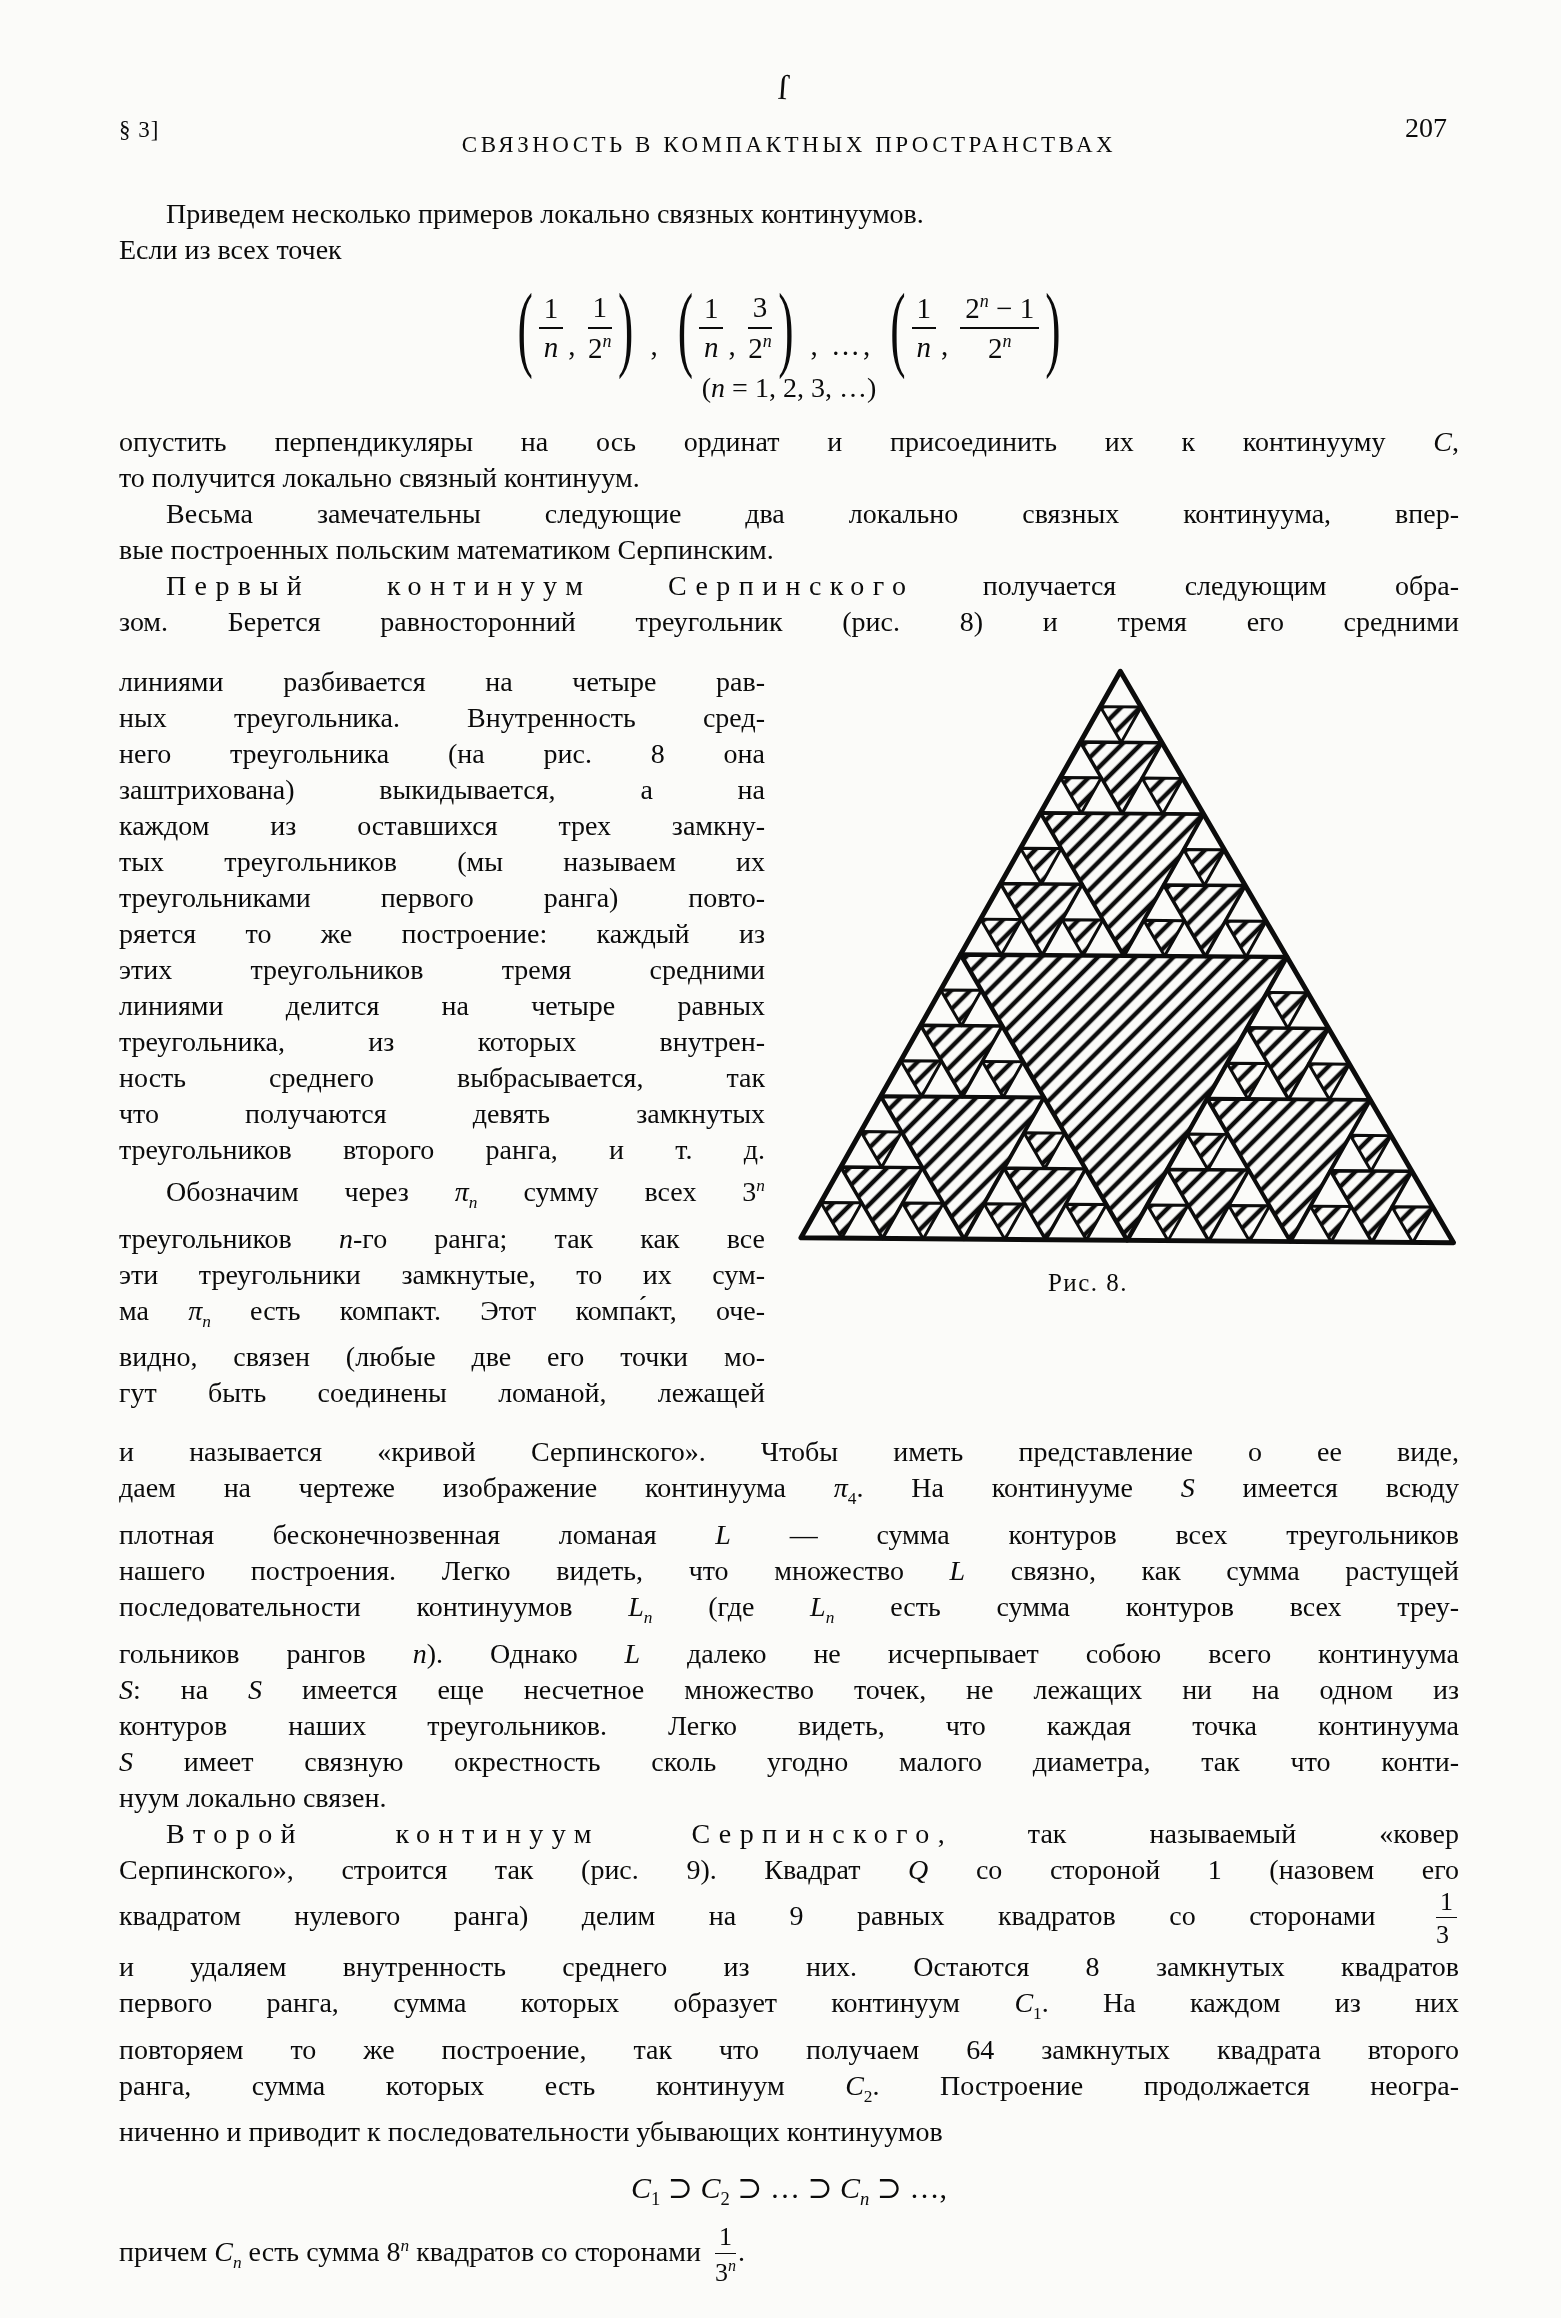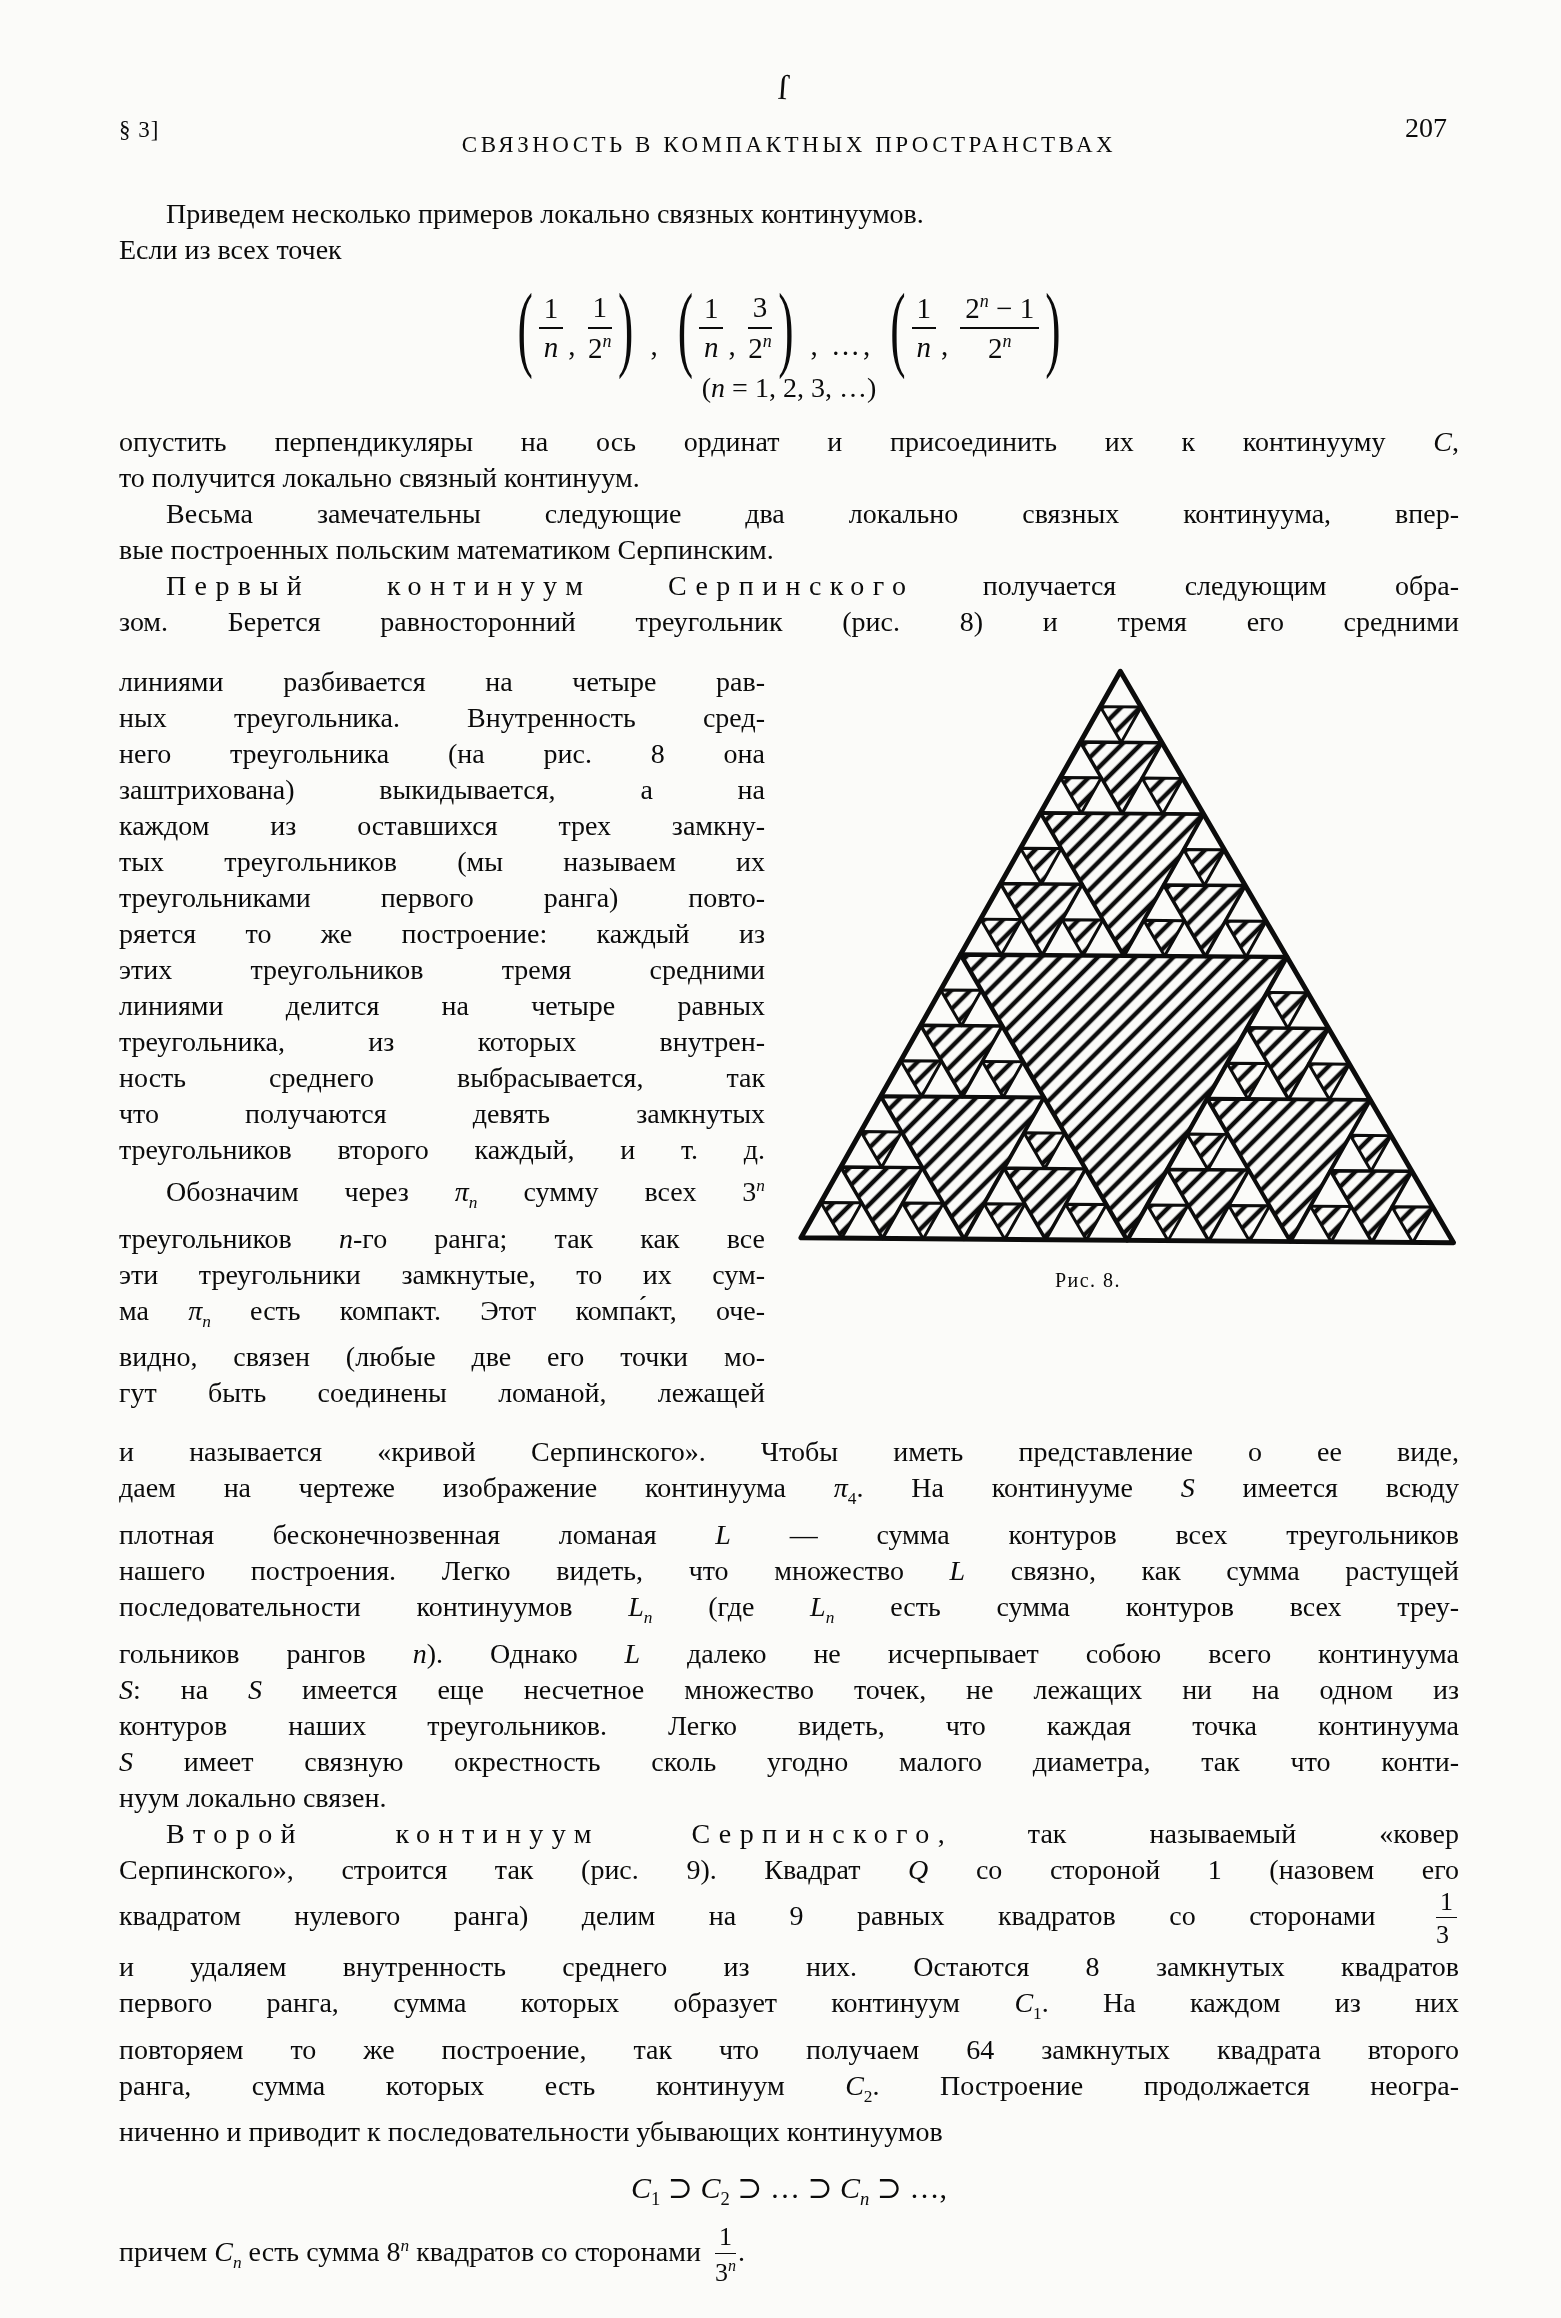--- a/index.html
+++ b/index.html
@@ -26,21 +26,21 @@
   sup{font-size:0.62em;}
   sub{font-size:0.62em;}
   .m-intro{margin-top:47px;}
   .m-cont{margin-top:23px;}
   
   .cols{display:flex;margin-top:24px;}
   .col-l{width:646px;flex:0 0 auto;}
   .col-l .line{min-height:36px;}
   .fig{flex:1 1 auto;padding-left:30px;padding-top:1px;}
   .tri-svg{display:block;width:665px;height:584px;}
-  .cap{text-align:center;font-size:20px;margin-top:20px;margin-right:79px;letter-spacing:1.5px;}
+  .cap{text-align:center;font-size:25px;margin-top:20px;margin-right:79px;letter-spacing:1.5px;}
   
   .fml{margin:23px 0 20px;text-align:center;}
   .fml-main{font-size:29px;}
   .fml-cond{font-size:28px;margin-top:8px;text-align:center;}
   .fml2{margin:20px 0 13px;text-align:center;font-size:30px;}
   
   .fr{display:inline-block;vertical-align:middle;text-align:center;line-height:1.08;margin:0 4px;}
   .fr .fn{display:block;border-bottom:2px solid #0b0b0b;padding:1px 5px 3px;}
   .fr .fd{display:block;padding-top:3px;}
   .fin{font-size:26px;margin:0 2px 0 7px;}
@@ -93,21 +93,21 @@
         <div class="line jst">заштрихована) выкидывается, а на</div>
         <div class="line jst">каждом из оставшихся трех замкну-</div>
         <div class="line jst">тых треугольников (мы называем их</div>
         <div class="line jst">треугольниками первого ранга) повто-</div>
         <div class="line jst">ряется то же построение: каждый из</div>
         <div class="line jst">этих треугольников тремя средними</div>
         <div class="line jst">линиями делится на четыре равных</div>
         <div class="line jst">треугольника, из которых внутрен-</div>
         <div class="line jst">ность среднего выбрасывается, так</div>
         <div class="line jst">что получаются девять замкнутых</div>
-        <div class="line jst">треугольников второго каждый, и т. д.</div>
+        <div class="line jst">треугольников второго ранга, и т. д.</div>
         <div class="line ind jst">Обозначим через <i>π</i><sub><i>n</i></sub> сумму всех 3<sup><i>n</i></sup></div>
         <div class="line jst">треугольников <i>n</i>-го ранга; так как все</div>
         <div class="line jst">эти треугольники замкнутые, то их сум-</div>
         <div class="line jst">ма <i>π</i><sub><i>n</i></sub> есть компакт. Этот компа́кт, оче-</div>
         <div class="line jst">видно, связен (любые две его точки мо-</div>
         <div class="line jst">гут быть соединены ломаной, лежащей</div>
       </div>
     <div class="fig">
       <svg class="tri-svg" viewBox="0 0 1345 1180" xmlns="http://www.w3.org/2000/svg">
         <defs>

